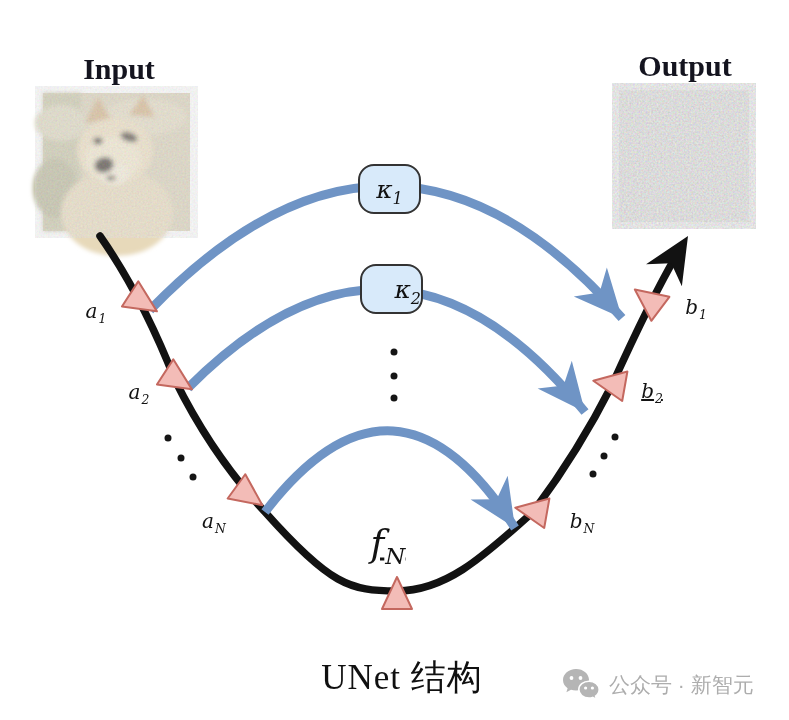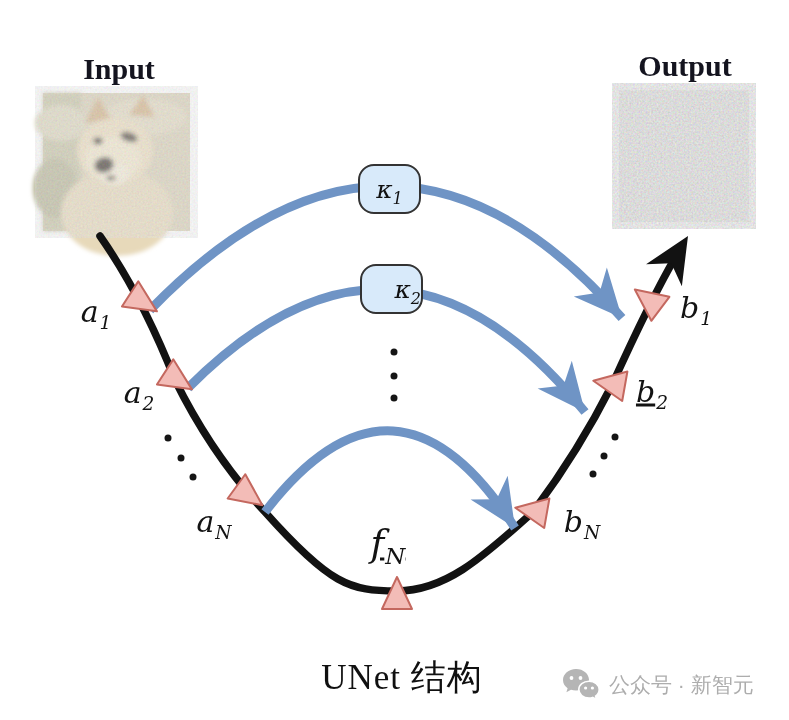--- a/index.html
+++ b/index.html
@@ -1,21 +1,21 @@
 <!DOCTYPE html>
 <html><head>
 <meta charset="utf-8">
 <style>
   html,body{margin:0;padding:0;background:#ffffff;}
   .stage{position:relative;width:789px;height:720px;background:#ffffff;overflow:hidden;
          font-family:"Liberation Serif","DejaVu Serif",serif;}
   svg.canvas{position:absolute;left:0;top:0;}
   .imglabel{position:absolute;transform:translate(-50%,-50%);font-size:30px;font-weight:600;
             color:#14141f;white-space:nowrap;}
-  .nodelabel{position:absolute;transform:translate(-50%,-50%);font-style:italic;font-size:30px;
+  .nodelabel{position:absolute;transform:translate(-50%,-50%);font-style:italic;font-size:20px;
              color:#131313;font-family:"DejaVu Serif","Liberation Serif",serif;white-space:nowrap;}
   .nodelabel sub{font-size:0.62em;margin-left:1px;line-height:0;}
   .bottlelabel{font-size:37px;text-decoration:underline;}
   .kbox{position:absolute;box-sizing:border-box;width:63px;height:50px;background:#d8eafa;
         border:2.5px solid #333333;border-radius:16px;display:flex;align-items:center;
         justify-content:center;}
   .kbox .klabel{position:static;transform:none;font-style:italic;font-size:25px;color:#111;
         font-family:"DejaVu Serif","Liberation Serif",serif;}
   .kbox .klabel sub{font-size:0.64em;line-height:0;}
   .caption{position:absolute;transform:translate(-50%,-50%);font-size:35px;color:#101010;

